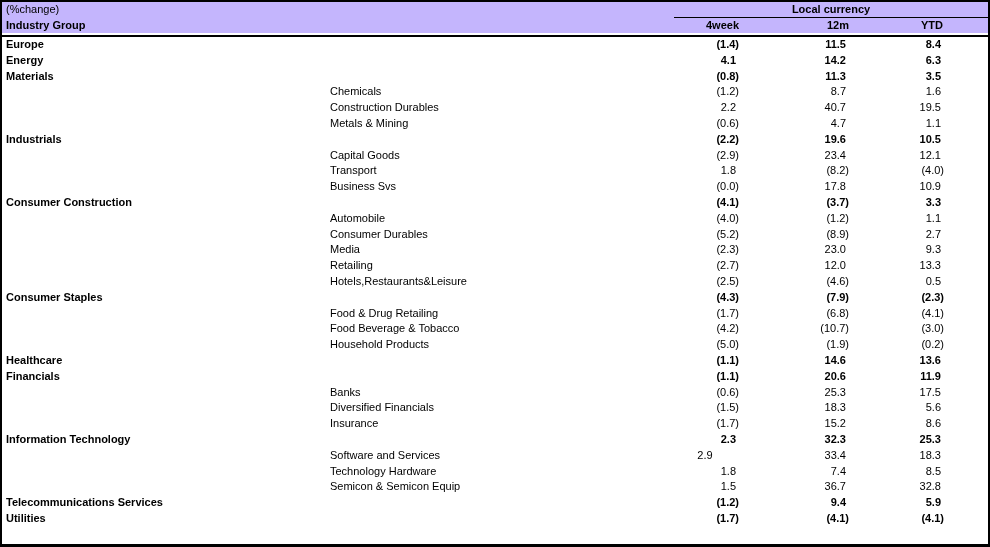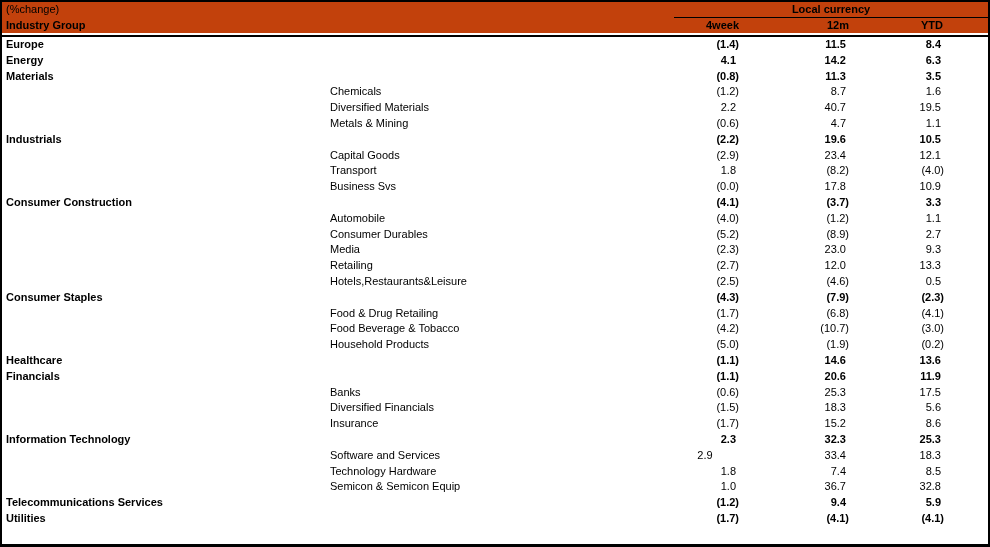--- a/index.html
+++ b/index.html
@@ -15,21 +15,21 @@
     overflow:hidden;
   }
   table{border-collapse:collapse;table-layout:fixed;width:986px;}
   td{padding:0;margin:0;overflow:hidden;white-space:nowrap;vertical-align:middle;}
   col.c1{width:672px;}
   col.c2{width:73px;}
   col.c3{width:108px;}
   col.c4{width:95px;}
   col.c5{width:38px;}
   
-  .hdrTable td{background:#c2410c;height:15px;line-height:15px;}
+  .hdrTable td{background:#c4b5fd;height:15px;line-height:15px;}
   .hdrTable .pct{padding-left:4px;font-weight:normal;}
   .hdrTable .lc{font-weight:bold;text-align:center;border-bottom:1px solid #000;}
   .hdrTable .ig{padding-left:4px;font-weight:bold;}
   .hdrTable .colhead{font-weight:bold;text-align:right;}
   .hdrTable .ch4{padding-right:8px;}
   .hdrTable .ch12{padding-right:6px;}
   .hdrTable .chytd{padding-right:7px;}
   .ruleGap{height:2px;background:#fff;font-size:0;}
   .ruleThick{height:2px;background:#000;font-size:0;}
   
@@ -100,21 +100,21 @@
           <td></td>
         </tr>
         <tr>
           <td class="lbl ind">Chemicals</td>
           <td class="num" style="padding-right: 8px;">(1.2)</td>
           <td class="num" style="padding-right: 9px;">8.7</td>
           <td class="num" style="padding-right: 9px;">1.6</td>
           <td></td>
         </tr>
         <tr>
-          <td class="lbl ind">Diversified Materials</td>
+          <td class="lbl ind">Construction Durables</td>
           <td class="num" style="padding-right: 11px;">2.2</td>
           <td class="num" style="padding-right: 9px;">40.7</td>
           <td class="num" style="padding-right: 9px;">19.5</td>
           <td></td>
         </tr>
         <tr>
           <td class="lbl ind">Metals &amp; Mining</td>
           <td class="num" style="padding-right: 8px;">(0.6)</td>
           <td class="num" style="padding-right: 9px;">4.7</td>
           <td class="num" style="padding-right: 9px;">1.1</td>
@@ -269,21 +269,21 @@
         </tr>
         <tr>
           <td class="lbl ind">Technology Hardware</td>
           <td class="num" style="padding-right: 11px;">1.8</td>
           <td class="num" style="padding-right: 9px;">7.4</td>
           <td class="num" style="padding-right: 9px;">8.5</td>
           <td></td>
         </tr>
         <tr>
           <td class="lbl ind">Semicon &amp; Semicon Equip</td>
-          <td class="num" style="padding-right: 11px;">1.0</td>
+          <td class="num" style="padding-right: 11px;">1.5</td>
           <td class="num" style="padding-right: 9px;">36.7</td>
           <td class="num" style="padding-right: 9px;">32.8</td>
           <td></td>
         </tr>
         <tr class="bold">
           <td class="lbl">Telecommunications Services</td>
           <td class="num" style="padding-right: 8px;">(1.2)</td>
           <td class="num" style="padding-right: 9px;">9.4</td>
           <td class="num" style="padding-right: 9px;">5.9</td>
           <td></td>

